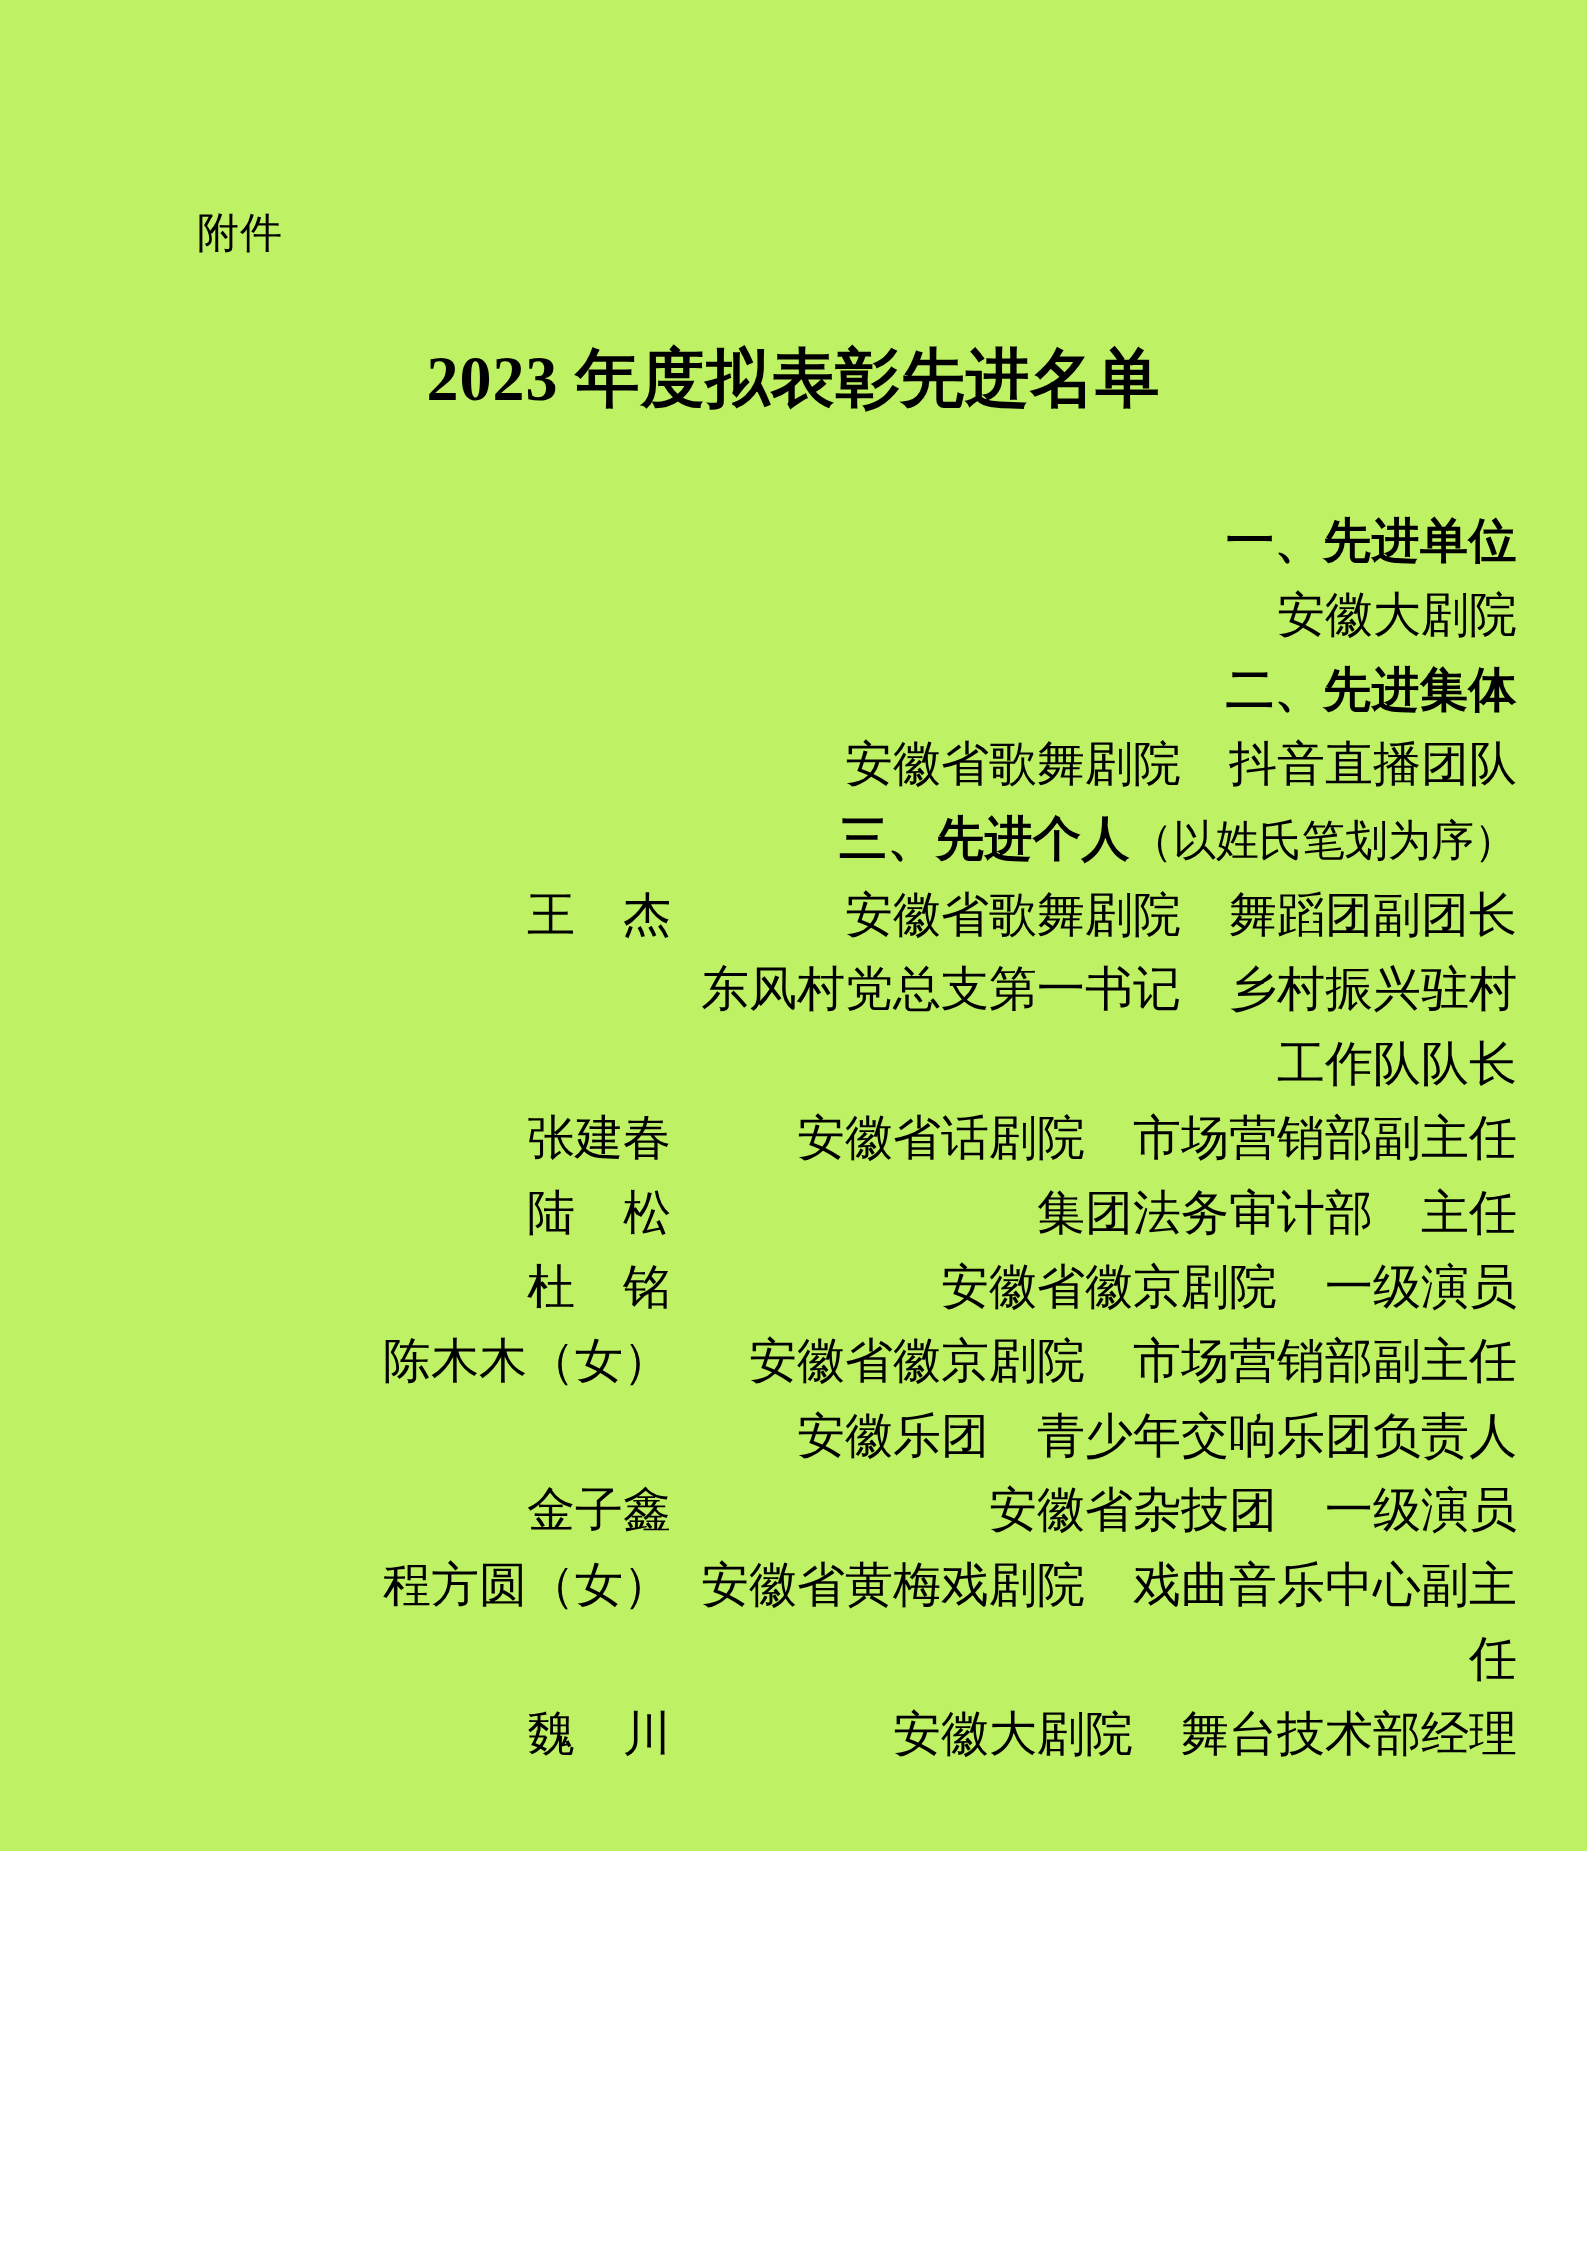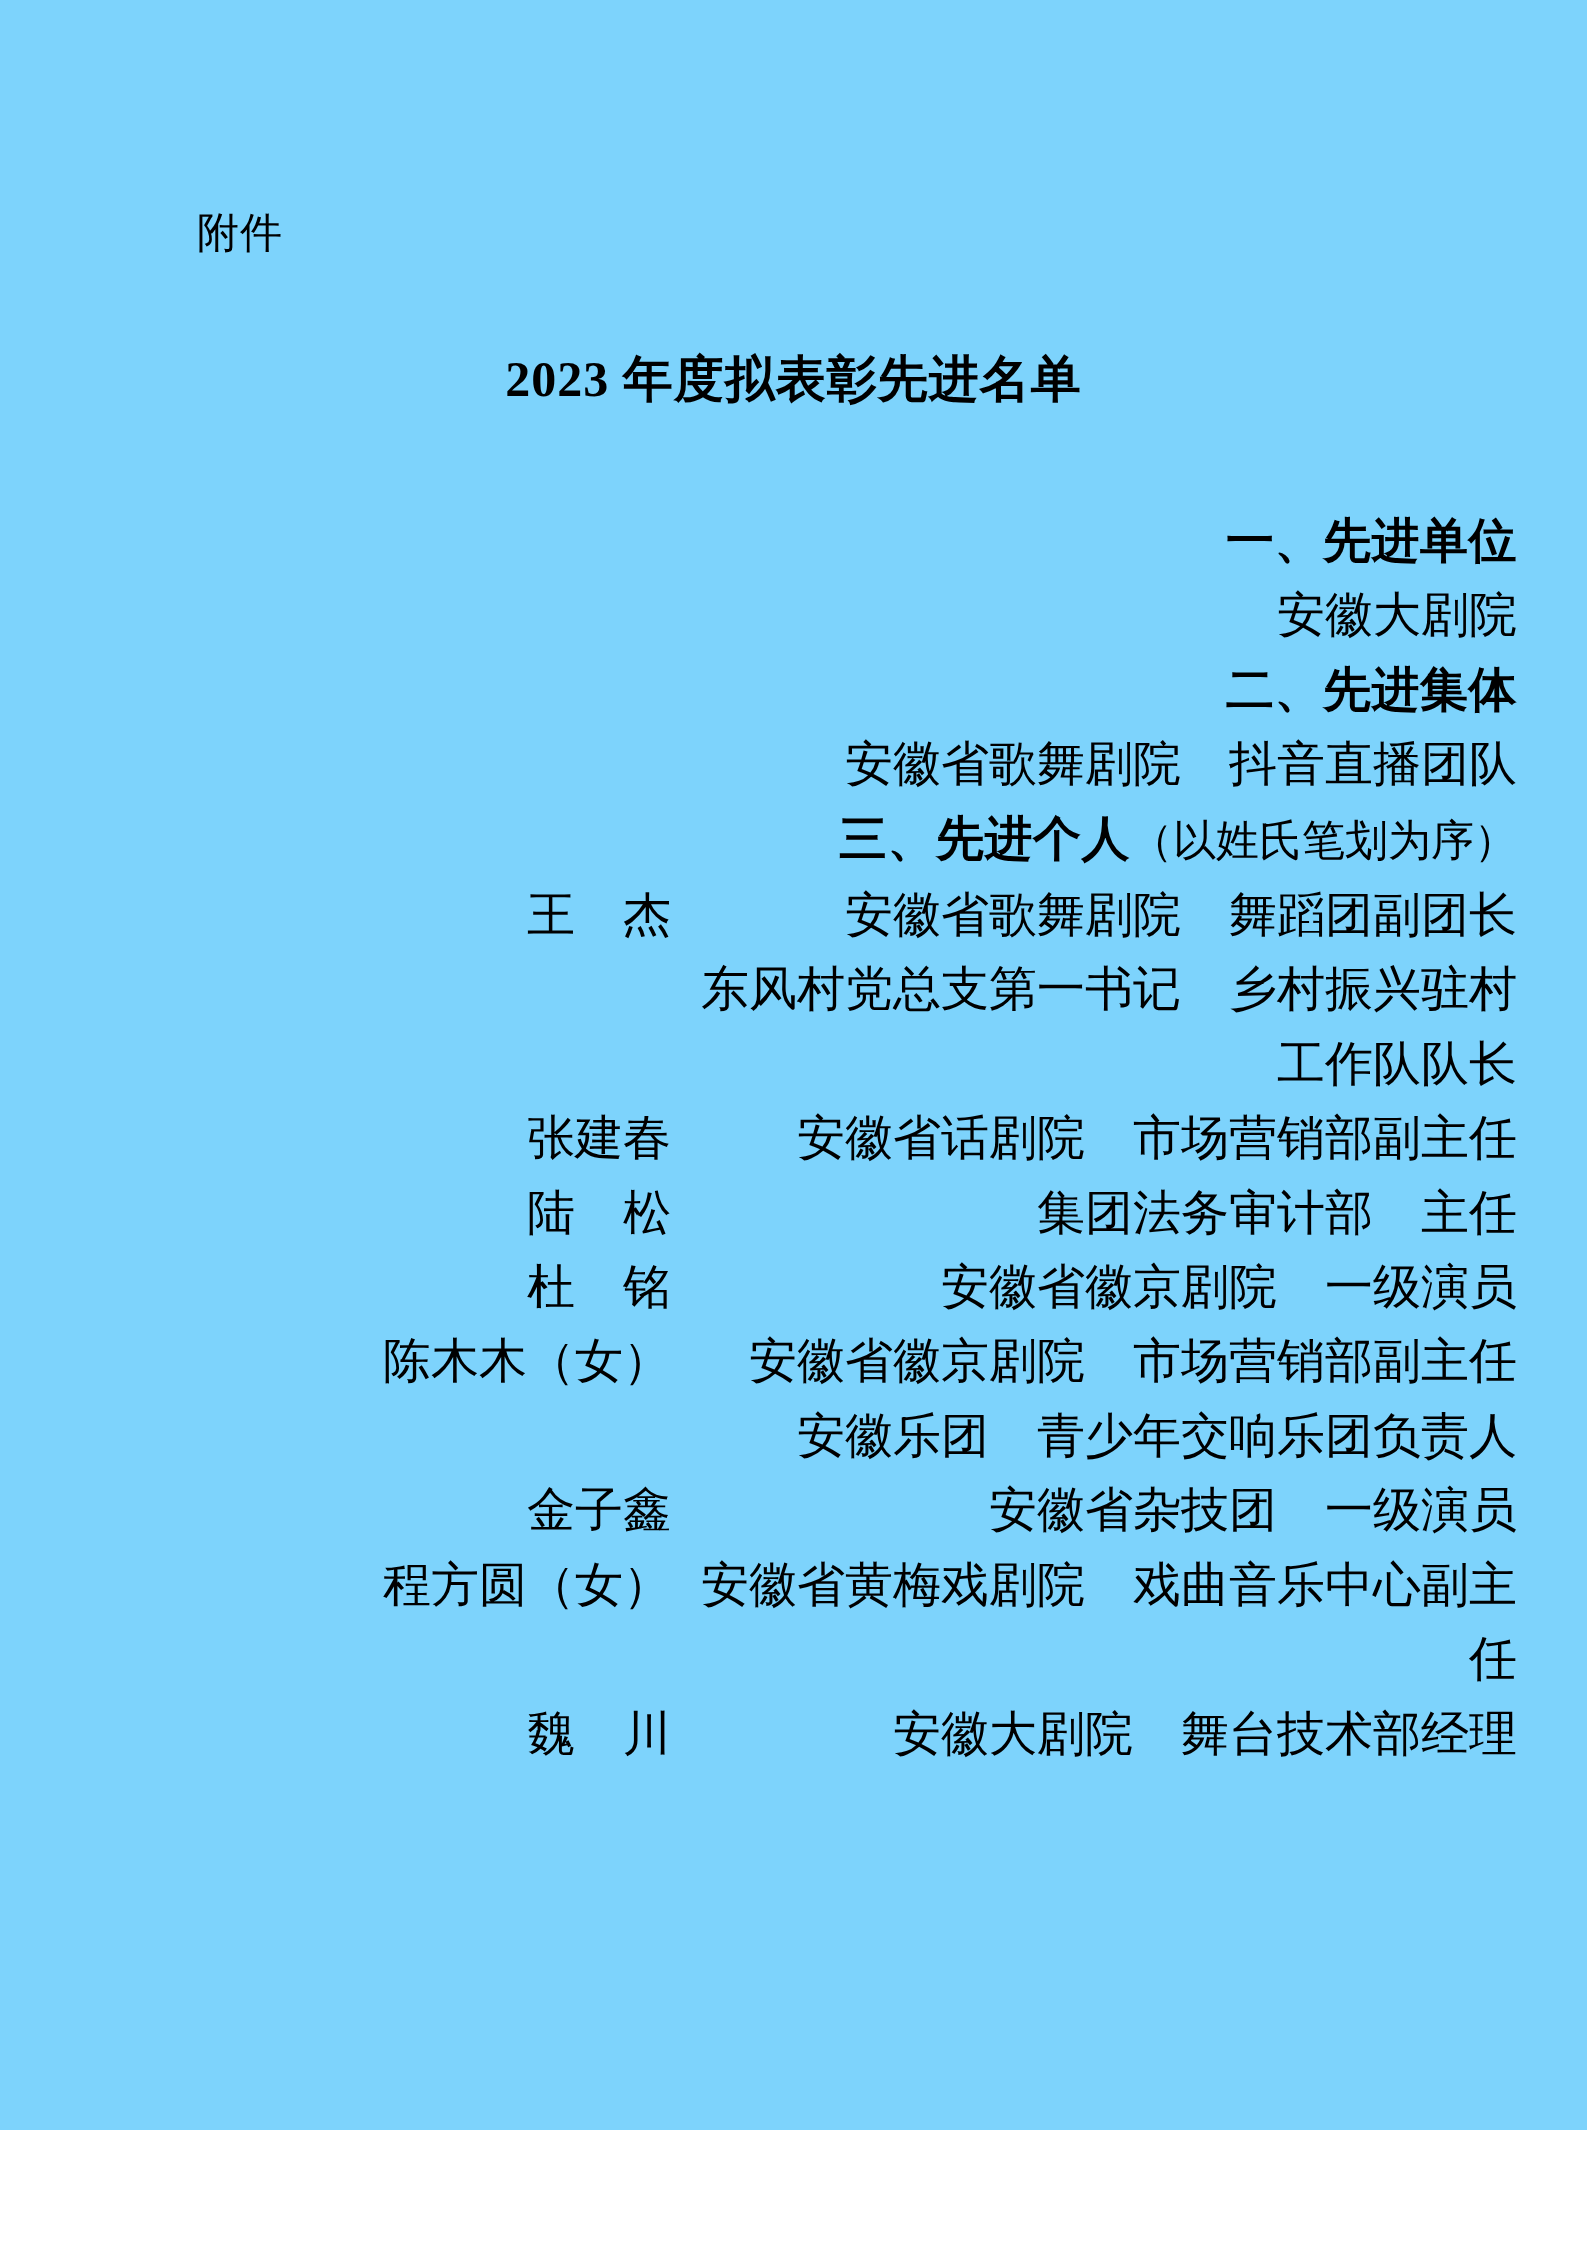--- a/index.html
+++ b/index.html
@@ -3,22 +3,22 @@
 <meta charset="utf-8">
 <style>
   html, body {
     margin: 0;
     padding: 0;
     background: #ffffff;
   }
   .page {
     position: relative;
     width: 1587px;
-    height: 2130px;
-    background: #7dd3fc;
+    height: 1851px;
+    background: #bef264;
     color: #000000;
     overflow: hidden;
     font-family: "Liberation Serif", "DejaVu Serif", serif;
   }
   
   .attachment-label {
     position: absolute;
     left: 197px;
     top: 208px;
     font-family: "Liberation Sans", "DejaVu Sans", sans-serif;
@@ -28,21 +28,21 @@
   }
   
   .doc-title {
     position: absolute;
     left: 0;
     right: 0;
     top: 336px;
     text-align: center;
     font-family: "Liberation Serif", "DejaVu Serif", serif;
     font-weight: 700;
-    font-size: 50px;
+    font-size: 64px;
     line-height: 86px;
     letter-spacing: 1px;
     white-space: nowrap;
   }
   
   .doc-body {
     position: absolute;
     left: 327px;
     top: 504px;
     width: 1190px;

